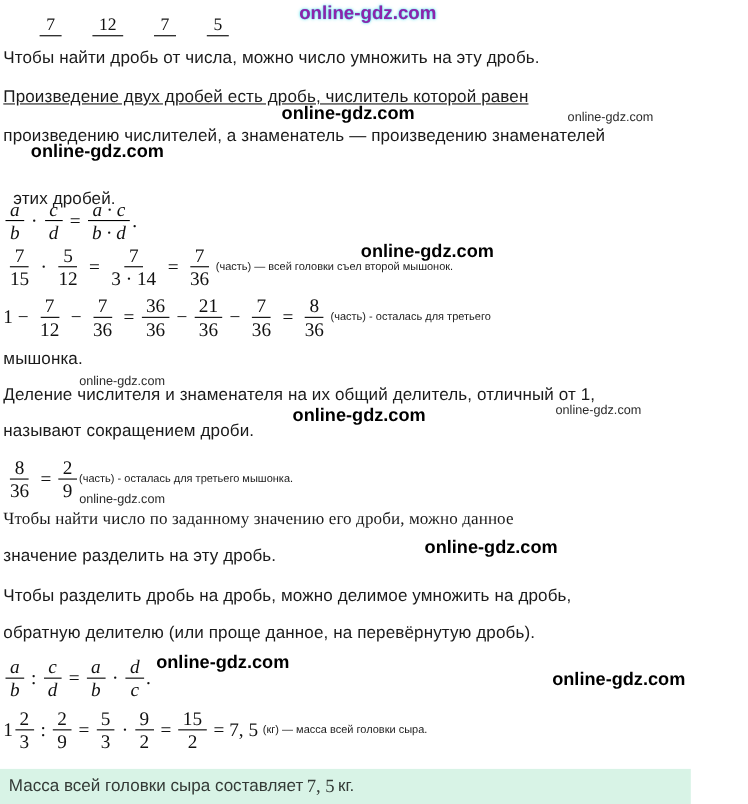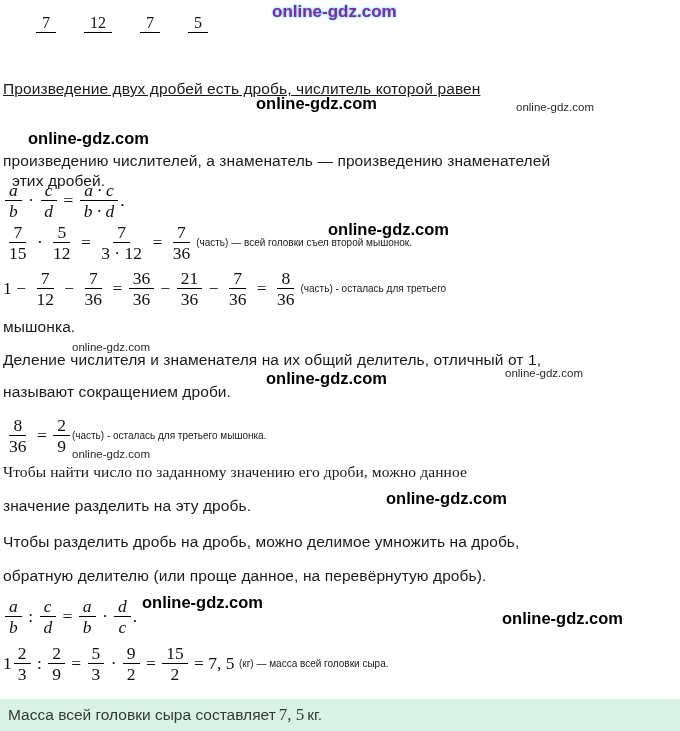--- a/index.html
+++ b/index.html
@@ -21,21 +21,21 @@
   .topfrag { font-size:16px; }
   .topfrag .frac { margin:0 28px 0 0; }
   .topfrag .num { padding:0 6px; border-bottom:1.3px solid #000; }
 
   .wm { position:absolute; white-space:nowrap; }
   .wm-bold  { font-weight:700; font-size:16.5px; color:#000; }
   .wm-small { font-size:11.5px; color:#2a2a2a; }
   .wm-top   { font-weight:700; font-size:17px; color:#8e24aa;
               text-shadow:0 0 3px rgba(70,220,235,.95), 0 0 1px #35d6e8; }
 
-  .answer { position:absolute; left:0; top:699px; width:680px; height:32px;
+  .answer { position:absolute; left:0; top:699px; width:628px; height:32px;
             display:flex; align-items:center; padding-left:8px;
             font-size:15.5px; color:#333a36; background:#d8f3e6;text-align:right; }
   .answer .serif { font-family:"Liberation Serif", serif; font-size:17px; margin:0 3px; }
 </style>
 </head>
 <body>
 
 <div class="page">
 
   <div class="mline topfrag" style="left:36px; top:14px;">
@@ -46,22 +46,23 @@
         <span class="num">12</span>
       </span>
       <span class="frac">
         <span class="num">7</span>
       </span>
       <span class="frac">
         <span class="num">5</span>
       </span>
     </div>
 
+  <div class="tline" style="left:3px;  top:44px;">Чтобы найти дробь от числа, можно число умножить на эту дробь.</div>
   <div class="tline" style="left:3px;  top:80px;text-decoration:underline;">Произведение двух дробей есть дробь, числитель которой равен</div>
-  <div class="tline" style="left:3px;  top:115px;margin-top:37px;">произведению числителей, а знаменатель — произведению знаменателей</div>
+  <div class="tline" style="left:3px;  top:115px;">произведению числителей, а знаменатель — произведению знаменателей</div>
   <div class="tline" style="left:12px; top:148px;margin-top:24px;">этих дробей.</div>
 
   <div class="mline" style="left:3px; top:180px;">
       <span class="frac var">
         <span class="num">a</span>
         <span class="den">b</span>
       </span>
       <span class="tok"> · </span>
       <span class="frac var">
         <span class="num">c</span>
@@ -80,21 +81,21 @@
         <span class="den">15</span>
       </span>
       <span class="tok"> · </span>
       <span class="frac">
         <span class="num">5</span>
         <span class="den">12</span>
       </span>
       <span class="tok"> = </span>
       <span class="frac">
         <span class="num">7</span>
-        <span class="den">3 · 12</span>
+        <span class="den">3 · 14</span>
       </span>
       <span class="tok"> = </span>
       <span class="frac">
         <span class="num">7</span>
         <span class="den">36</span>
       </span>
       <span class="tok sans">(часть) — всей головки съел второй мышонок.</span>
     </div>
   <div class="mline" style="left:3px; top:268px;">
       <span class="tok">1 − </span>

